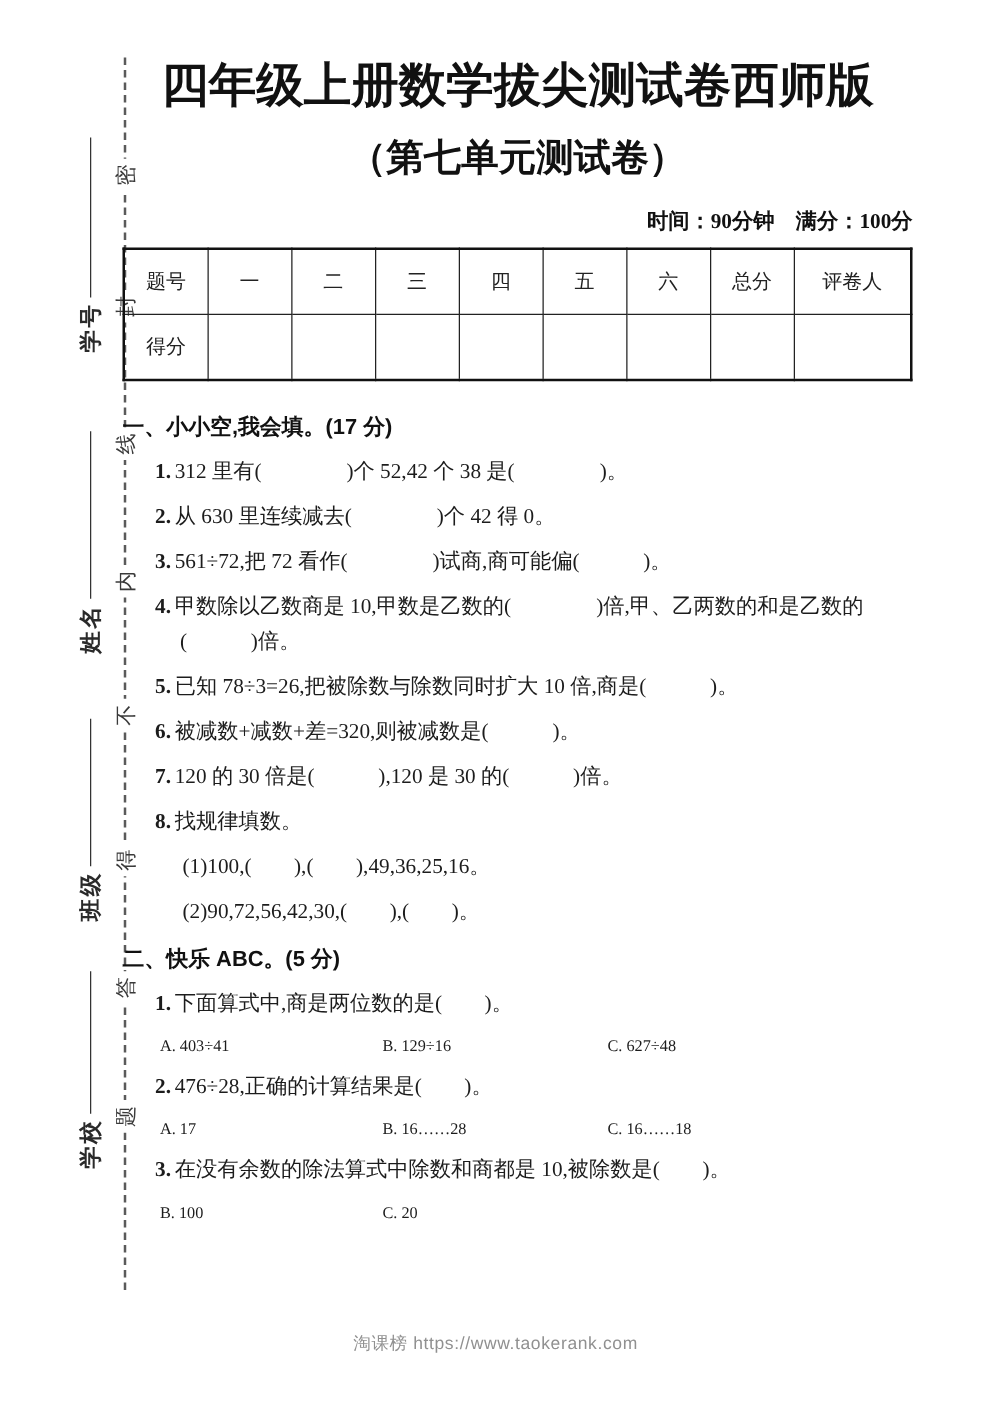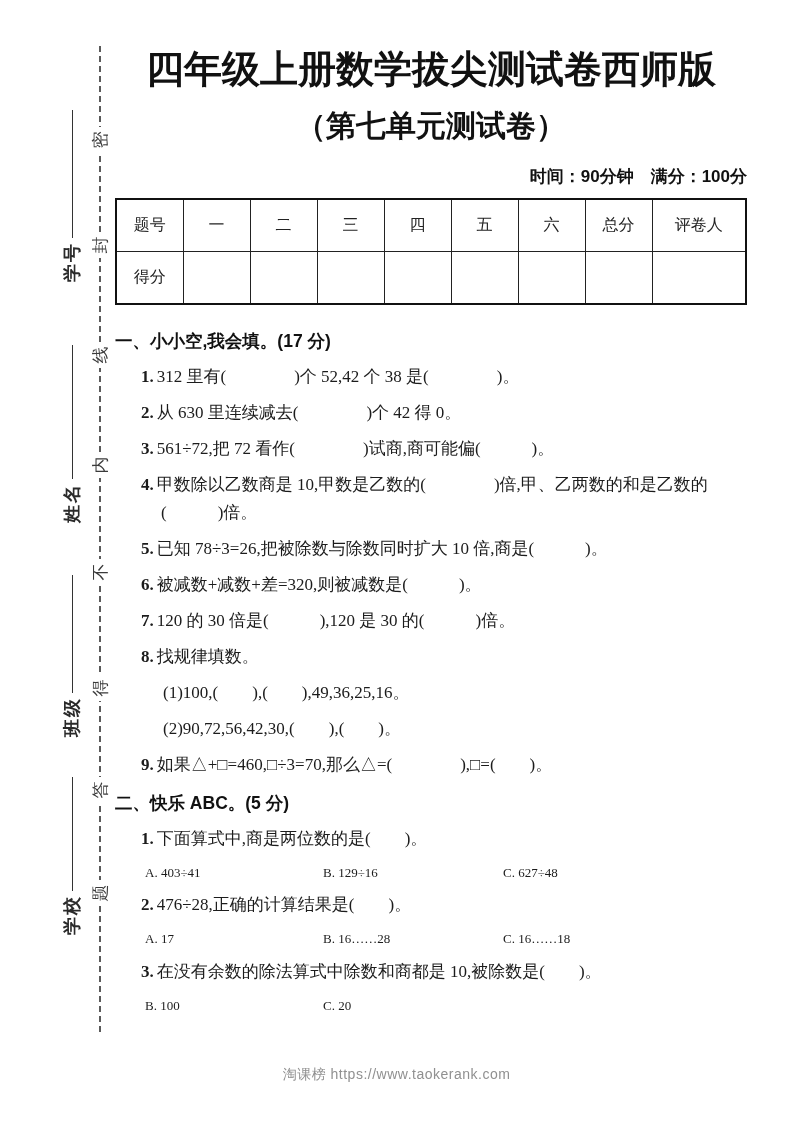--- a/index.html
+++ b/index.html
@@ -19,33 +19,33 @@
     font-family:"Liberation Sans", sans-serif;
   }
   .field {
     position:absolute; display:flex; align-items:center; height:26px;
     transform:rotate(-90deg); transform-origin:left top;
     font-family:"Liberation Sans", sans-serif;
   }
   .f-label { font-size:18px; font-weight:bold; color:#2a2a2a; letter-spacing:2px; white-space:nowrap; }
   .f-line  { flex:1; height:0; border-bottom:1px solid #333; margin-left:4px; }
   
-  .content { position:absolute; left:115px; top:0; width:632px; }
+  .content { position:absolute; left:98px; top:0; width:632px; }
   h1 {
     margin-top:48px; text-align:center; font-size:38px; font-weight:900;
     line-height:1.15; font-family:"Liberation Sans", sans-serif; color:#111;
     white-space:nowrap;
   }
   h2 {
     margin-top:14px; text-align:center; font-size:30px; font-weight:800;
     font-family:"Liberation Sans", sans-serif; color:#111;
   }
   .meta {
     margin-top:18px; text-align:right; font-size:17px; font-weight:bold;
-    font-family:Liberation Sans, sans-serif; color:#111;
+    font-family:Liberation Serif, serif; color:#111;
   }
   table.score {
     margin-top:10px; width:100%; border-collapse:collapse;
     font-family:"Liberation Sans", sans-serif; font-size:16px; color:#222;
     border:2px solid #111;
   }
   table.score th, table.score td {
     border:1px solid #222; height:30px; text-align:center;
     font-weight:normal; padding:15px 2px;
   }
@@ -165,23 +165,20 @@
       <span class="qn">6.</span><span>被减数+减数+差=320,则被减数是(　　　)。</span>
     </div>
     <div class="q">
       <span class="qn">7.</span><span>120 的 30 倍是(　　　),120 是 30 的(　　　)倍。</span>
     </div>
     <div class="q">
       <span class="qn">8.</span><span>找规律填数。</span>
     </div>
     <div class="q sub">(1)100,(　　),(　　),49,36,25,16。</div>
     <div class="q sub">(2)90,72,56,42,30,(　　),(　　)。</div>
-    <div class="q">
-      <span class="qn">9.</span><span>如果△+□=460,□÷3=70,那么△=(　　　　),□=(　　)。</span>
-    </div>
 
     <div class="sec-heading second">二、快乐 ABC。(5 分)</div>
 
     <div class="q">
       <span class="qn">1.</span><span>下面算式中,商是两位数的是(　　)。</span>
     </div>
     <div class="opts">
       <span>A. 403÷41</span>
       <span>B. 129÷16</span>
       <span>C. 627÷48</span>

